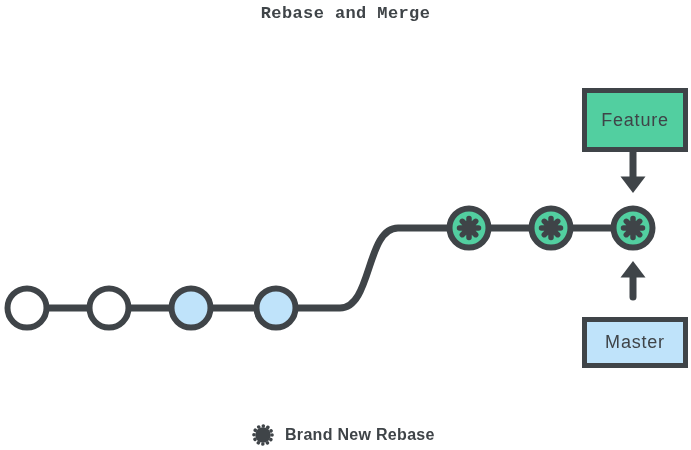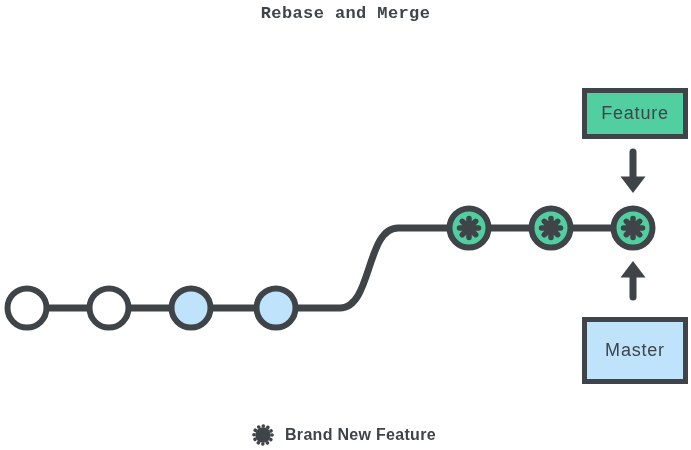--- a/index.html
+++ b/index.html
@@ -36,22 +36,22 @@
   .commit.green{fill:var(--c-green);}
   .star{fill:none;stroke:var(--outline);stroke-width:5.5;stroke-linecap:round;}
   .branch-box{
     position:absolute;
     width:106px;
     border:5px solid var(--outline);
     display:flex;align-items:center;justify-content:center;
     color:var(--outline);
     font-size:18px;letter-spacing:.8px;
   }
-  .feature-box{left:582px;top:88px;height:51px;background:var(--c-green);}
-  .master-box{left:582px;top:317px;height:67px;background:var(--c-blue);}
+  .feature-box{left:582px;top:88px;height:64px;background:var(--c-green);}
+  .master-box{left:582px;top:317px;height:51px;background:var(--c-blue);}
   .legend{
     position:absolute;left:250px;top:422px;
     display:flex;align-items:center;gap:9px;
     color:var(--outline);
   }
   .legend-label{font-size:16px;font-weight:bold;letter-spacing:.3px;}
   .seal-core{fill:var(--outline);}
   .seal-ring{fill:none;stroke:var(--outline);stroke-width:4;stroke-linecap:round;stroke-dasharray:0.1 5.4;}
 </style>
 </head>
@@ -94,16 +94,16 @@
 
   <div class="branch-box master-box">
     <span class="branch-label">Master</span>
   </div>
 
   <div class="legend">
     <svg width="26" height="26" viewBox="0 0 30 30">
       <circle class="seal-core" cx="15" cy="15" r="9"></circle>
       <circle class="seal-ring" cx="15" cy="15" r="10.5"></circle>
     </svg>
-    <span class="legend-label">Brand New Feature</span>
+    <span class="legend-label">Brand New Rebase</span>
   </div>
 
 </div>
 
 </body></html>

